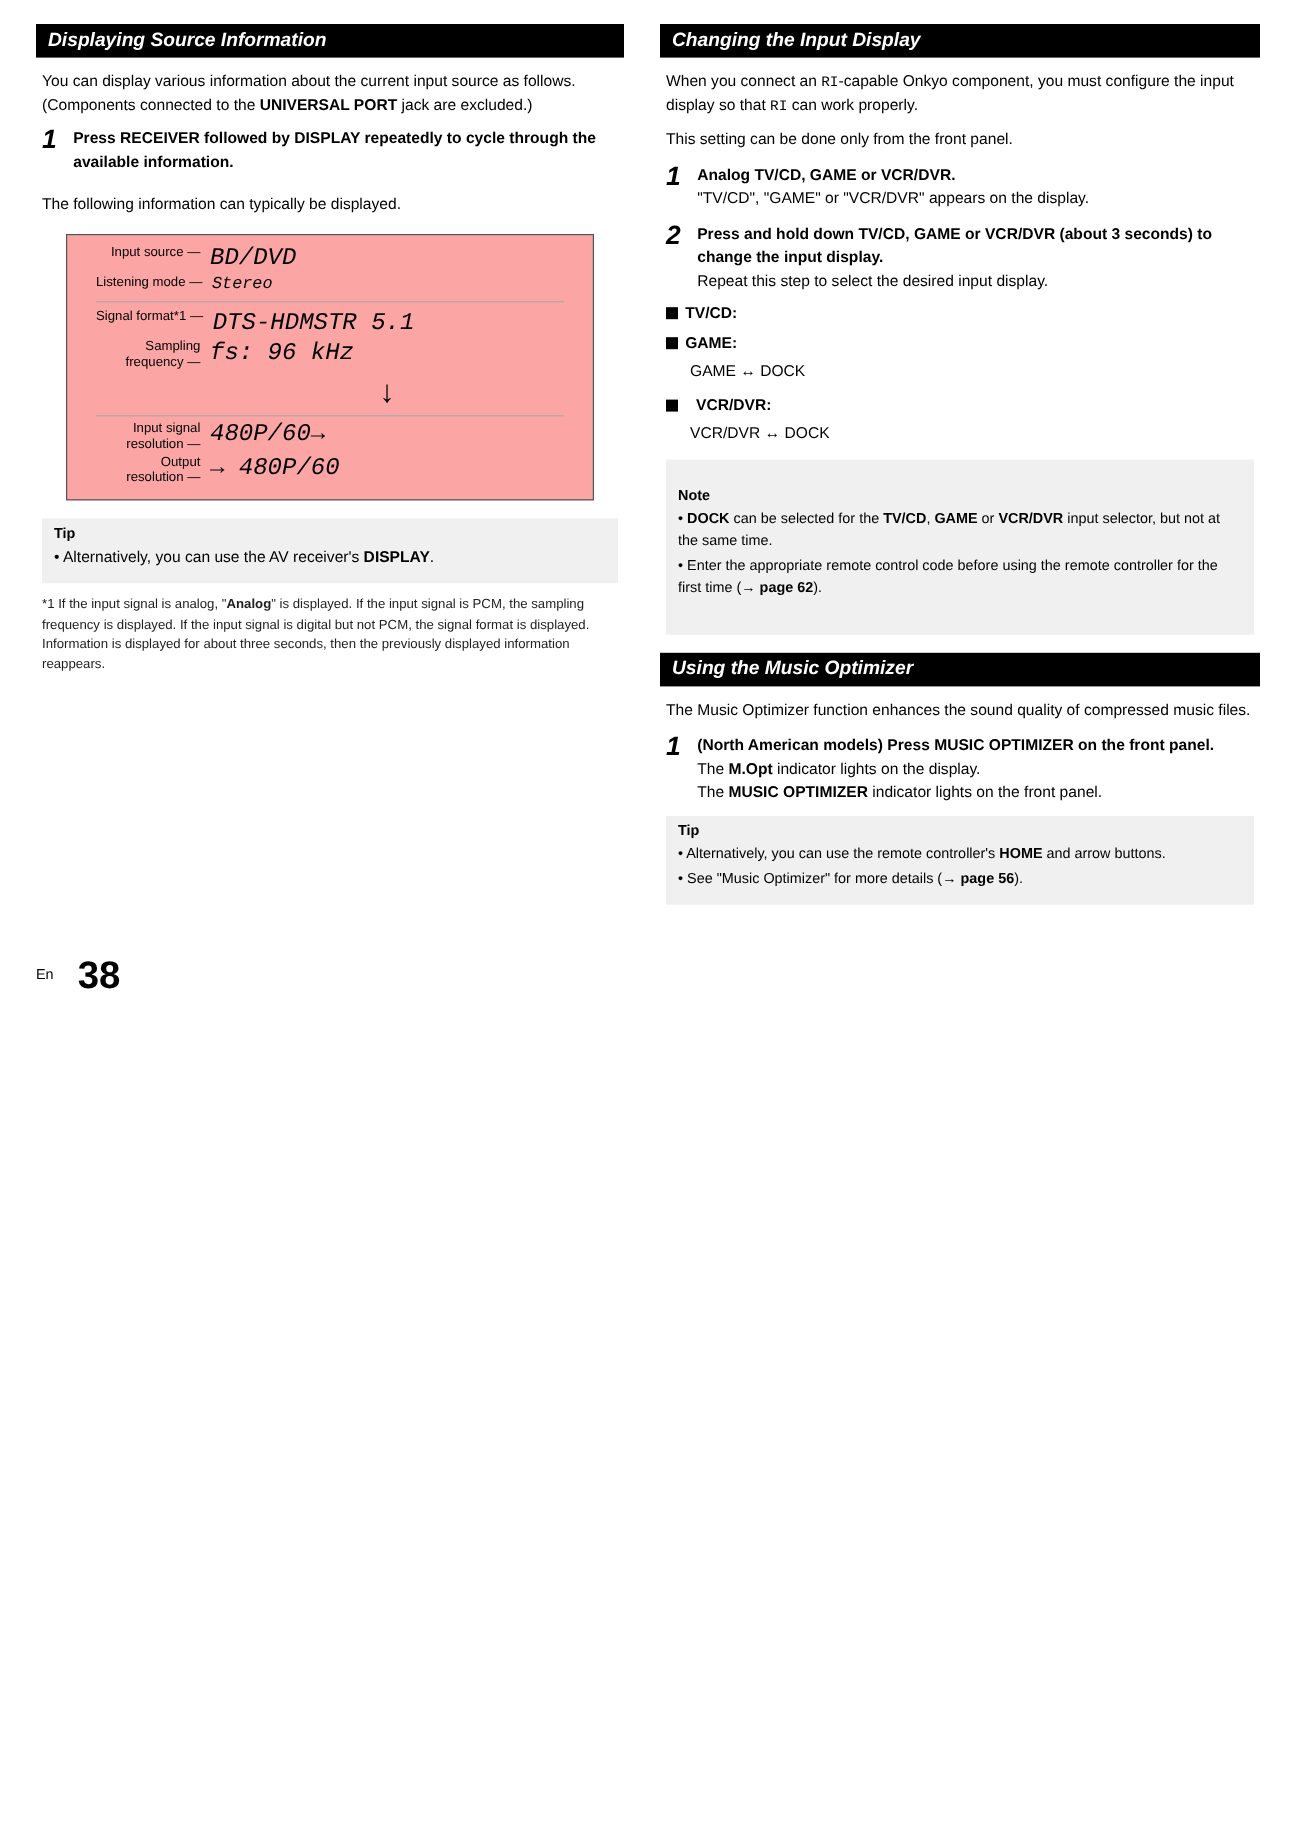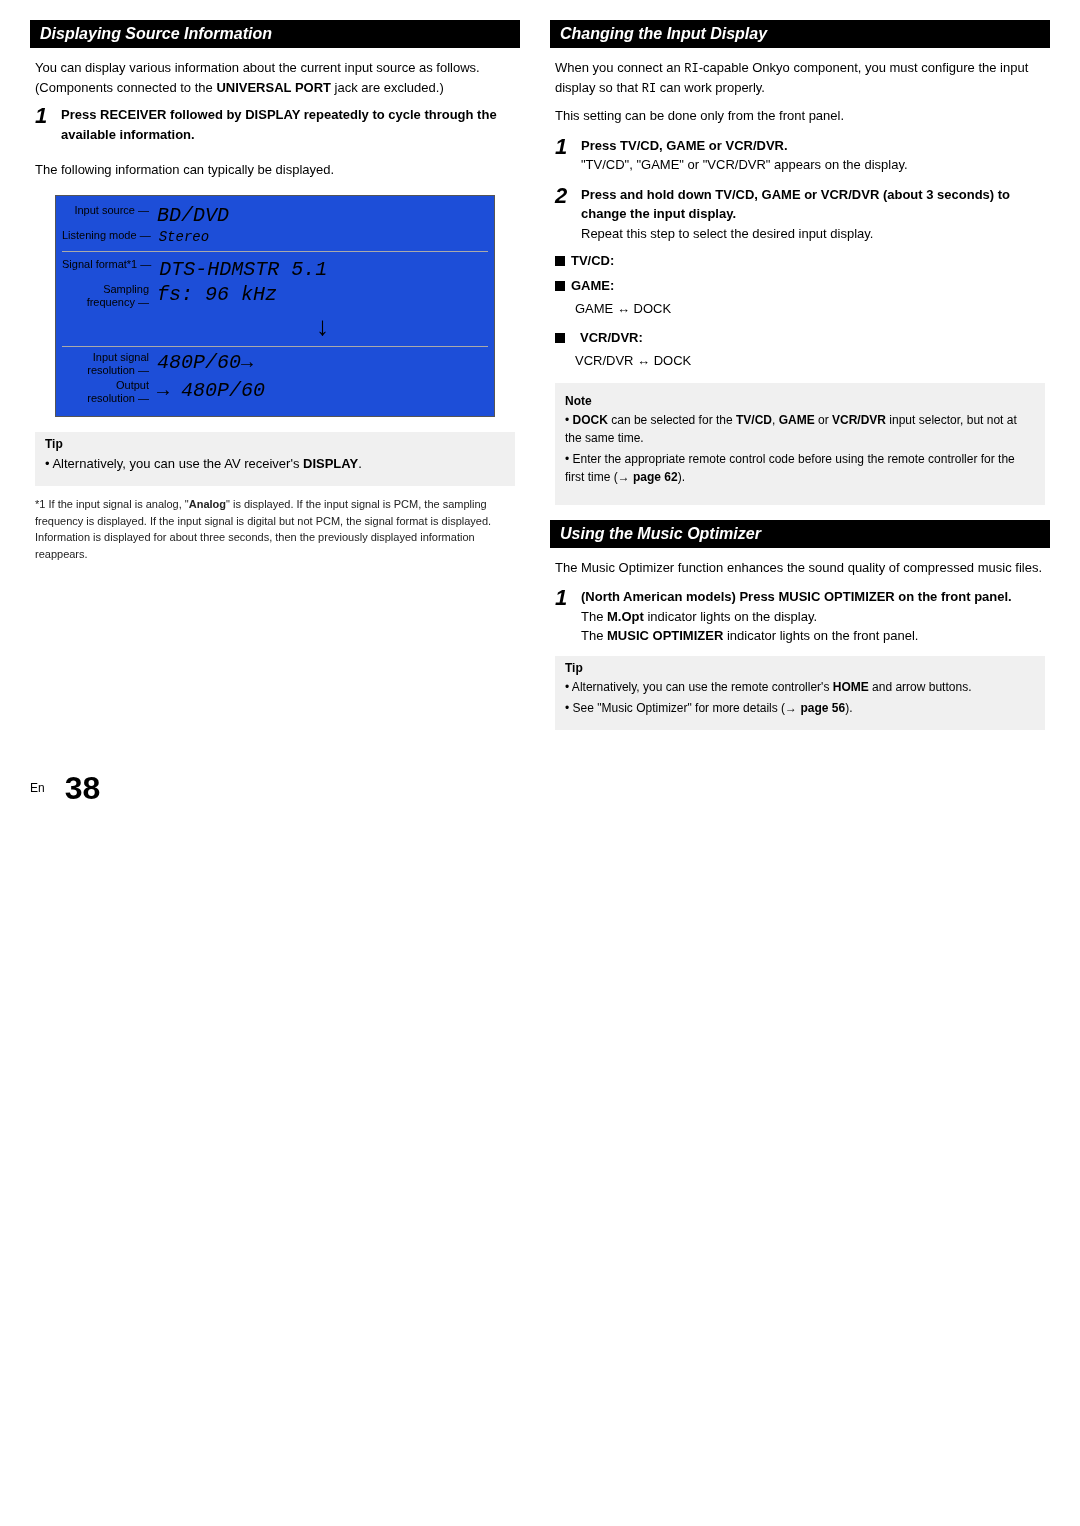--- a/index.html
+++ b/index.html
@@ -57,23 +57,23 @@
       flex: 1;
       font-size: 13px;
       line-height: 1.5;
     }
     .step-content b {
       font-weight: bold;
     }
     .display-diagram {
       border: 1.5px solid #555;
       margin: 15px 20px;
-      padding: 8px 6px;
+      padding: 8px 24px;
       position: relative;
-      background: #1d4ed8;
+      background: #fca5a5;
     }
     .tip-box {
       background: #f0f0f0;
       border: none;
       padding: 5px 10px;
       margin: 10px 0;
       font-size: 12px;
     }
     .tip-box .tip-header {
       font-weight: bold;
@@ -81,21 +81,21 @@
       margin-bottom: 3px;
     }
     .footnote {
       font-size: 11px;
       line-height: 1.5;
       margin-top: 5px;
       color: #222;
     }
     .note-box {
       background: #f0f0f0;
-      padding: 11px 10px;
+      padding: 23px 10px;
       margin: 10px 0;
       font-size: 12px;
     }
     .note-box .note-header {
       font-weight: bold;
       font-size: 12px;
       margin-bottom: 3px;
     }
     .sub-section-title {
       display: flex;
@@ -216,21 +216,21 @@
   <div class="right-col">
 
     <div class="section-header">Changing the Input Display</div>
     <div class="section-body">
       <p>When you connect an <span style="font-family:'Courier New',monospace; font-size:12px;">RI</span>-capable Onkyo component, you must configure the input display so that <span style="font-family:'Courier New',monospace; font-size:12px;">RI</span> can work properly.</p>
       <p style="margin-bottom:10px;">This setting can be done only from the front panel.</p>
 
       <div class="step">
         <span class="step-num">1</span>
         <div class="step-content">
-          <b>Press TV/CD, GAME or VCR/DVR.</b><br>
+          <b>Analog TV/CD, GAME or VCR/DVR.</b><br>
           <span>"TV/CD", "GAME" or "VCR/DVR" appears on the display.</span>
         </div>
       </div>
 
       <div class="step">
         <span class="step-num">2</span>
         <div class="step-content">
           <b>Press and hold down TV/CD, GAME or VCR/DVR (about 3 seconds) to change the input display.</b><br>
           <span>Repeat this step to select the desired input display.</span>
         </div>

